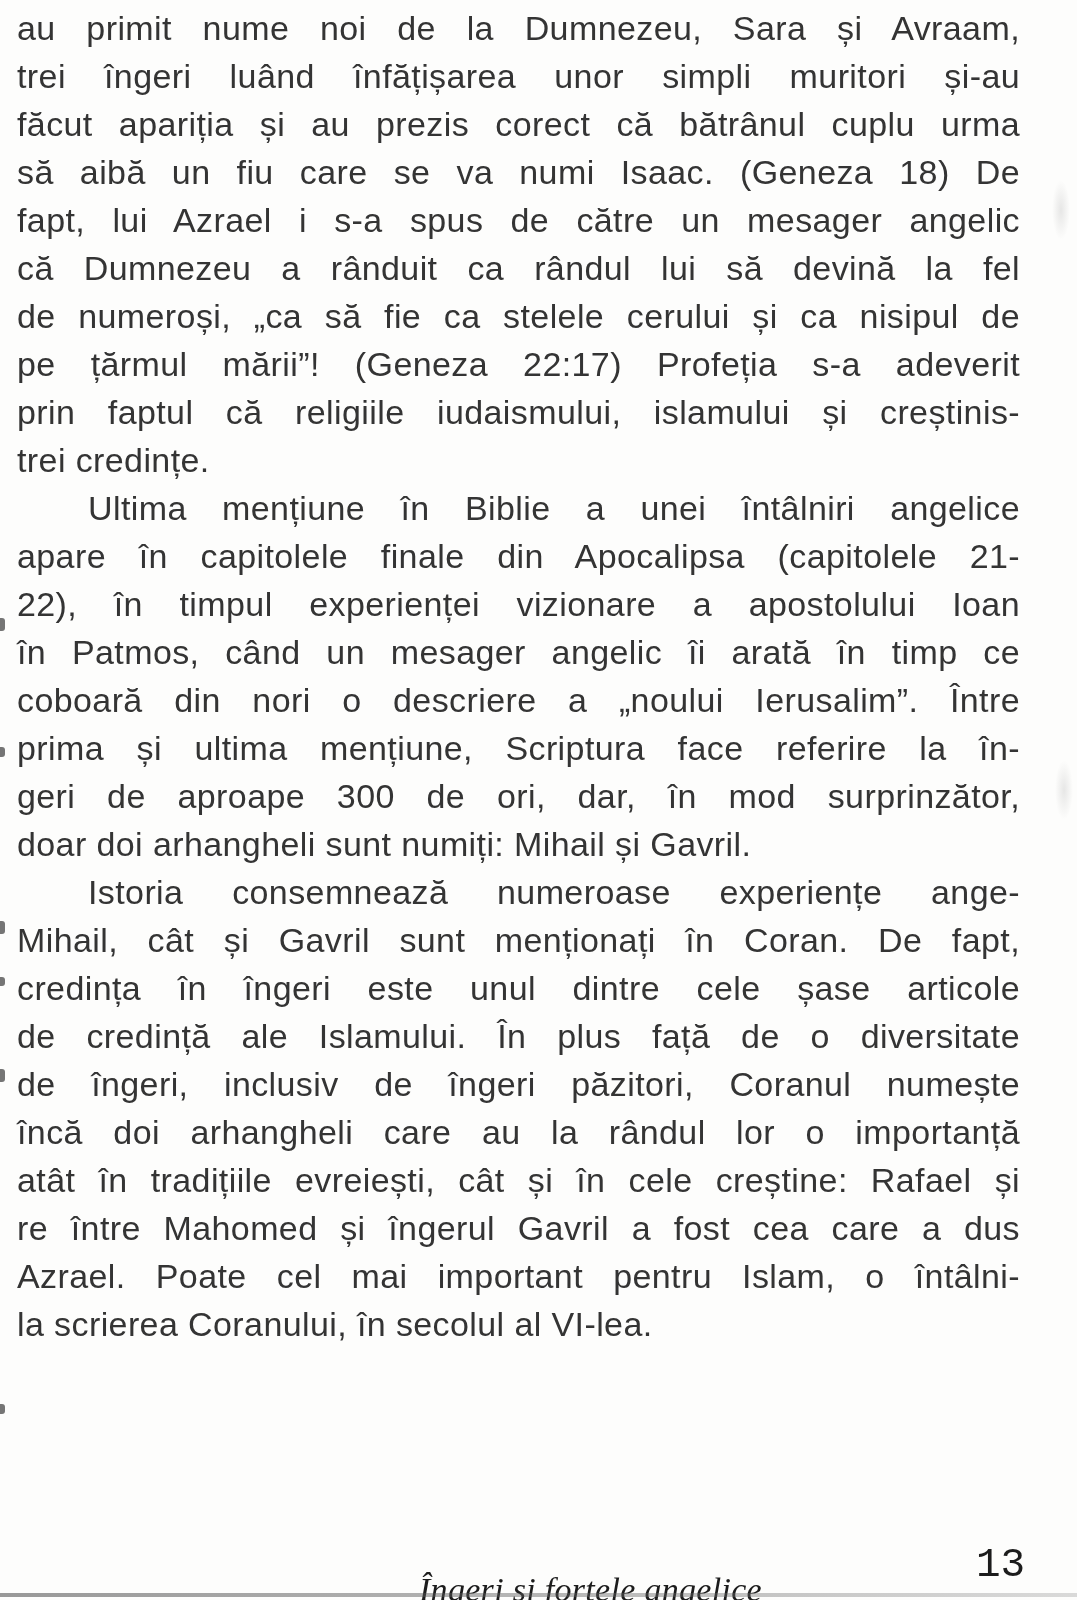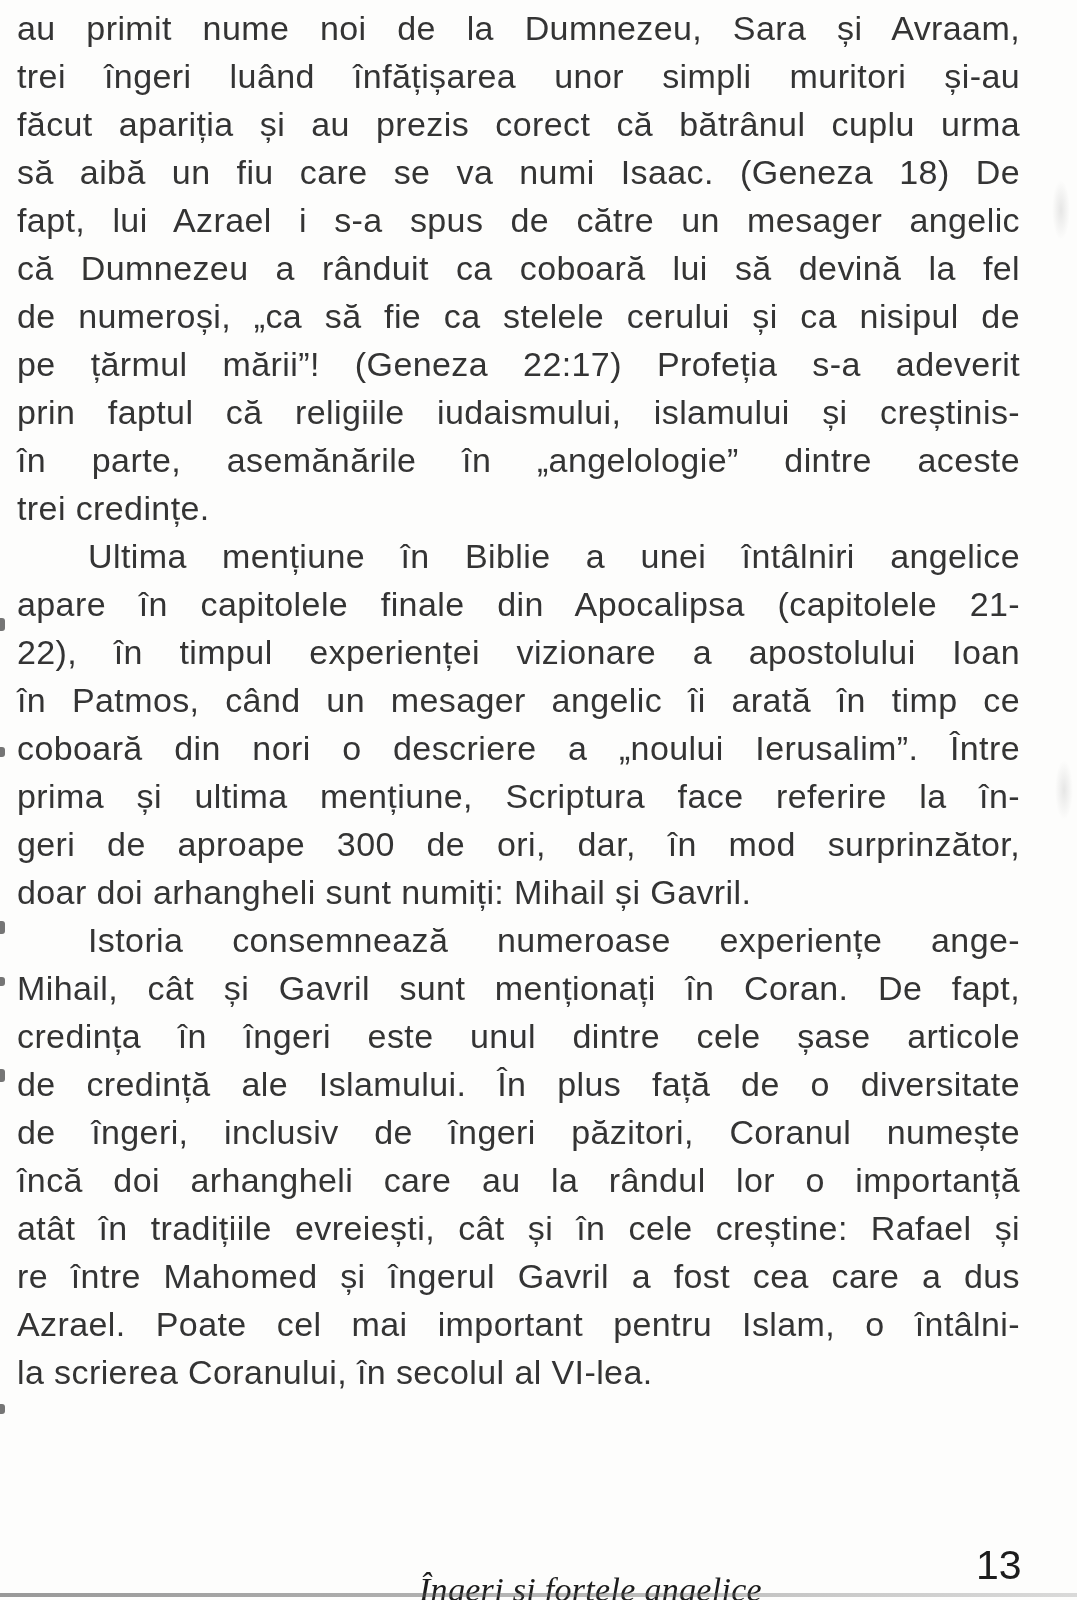--- a/index.html
+++ b/index.html
@@ -41,21 +41,21 @@
     font-size: 34px;
     letter-spacing: 0.3px;
     color: #1c1c1c;
     white-space: nowrap;
     margin-top: 25px;
   }
   .footer-page {
     position: absolute;
     left: 976px;
     top: 1542px;
-    font-family: Liberation Sans, sans-serif;
+    font-family: Liberation Mono, monospace;
     font-size: 41px;
     color: #1c1c1c;
   }
   .bottom-edge {
     position: absolute;
     left: 0;
     top: 1593px;
     width: 1077px;
     height: 4px;
     background: linear-gradient(to right,
@@ -82,25 +82,24 @@
 <body>
 
 <div class="page">
 
   <div class="textblock">
     <div class="line">au primit nume noi de la Dumnezeu, Sara și Avraam,</div>
     <div class="line">trei îngeri luând înfățișarea unor simpli muritori și-au</div>
     <div class="line">făcut apariția și au prezis corect că bătrânul cuplu urma</div>
     <div class="line">să aibă un fiu care se va numi Isaac. (Geneza 18) De</div>
     <div class="line">fapt, lui Azrael i s-a spus de către un mesager angelic</div>
-    <div class="line">că Dumnezeu a rânduit ca coboară lui să devină la fel</div>
+    <div class="line">că Dumnezeu a rânduit ca rândul lui să devină la fel</div>
     <div class="line">de numeroși, „ca să fie ca stelele cerului și ca nisipul de</div>
     <div class="line">pe țărmul mării”! (Geneza 22:17) Profeția s-a adeverit</div>
     <div class="line">prin faptul că religiile iudaismului, islamului și creștinis-</div>
-    <div class="line">în parte, asemănările în „angelologie” dintre aceste</div>
     <div class="line para-end">trei credințe.</div>
     <div class="line indent">Ultima mențiune în Biblie a unei întâlniri angelice</div>
     <div class="line">apare în capitolele finale din Apocalipsa (capitolele 21-</div>
     <div class="line">22), în timpul experienței vizionare a apostolului Ioan</div>
     <div class="line">în Patmos, când un mesager angelic îi arată în timp ce</div>
     <div class="line">coboară din nori o descriere a „noului Ierusalim”. Între</div>
     <div class="line">prima și ultima mențiune, Scriptura face referire la în-</div>
     <div class="line">geri de aproape 300 de ori, dar, în mod surprinzător,</div>
     <div class="line para-end">doar doi arhangheli sunt numiți: Mihail și Gavril.</div>
     <div class="line indent">Istoria consemnează numeroase experiențe ange-</div>

